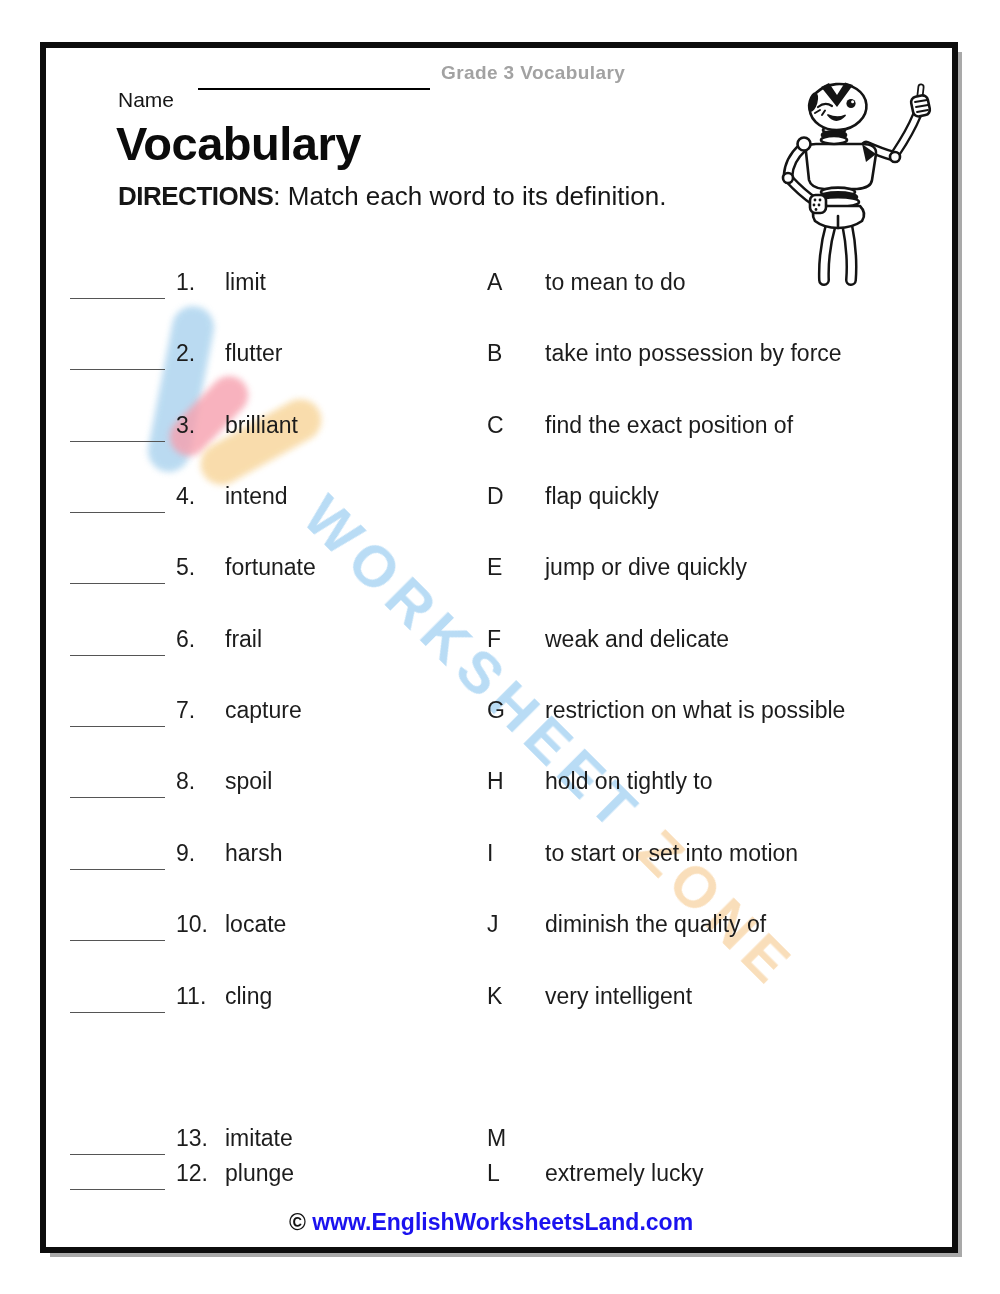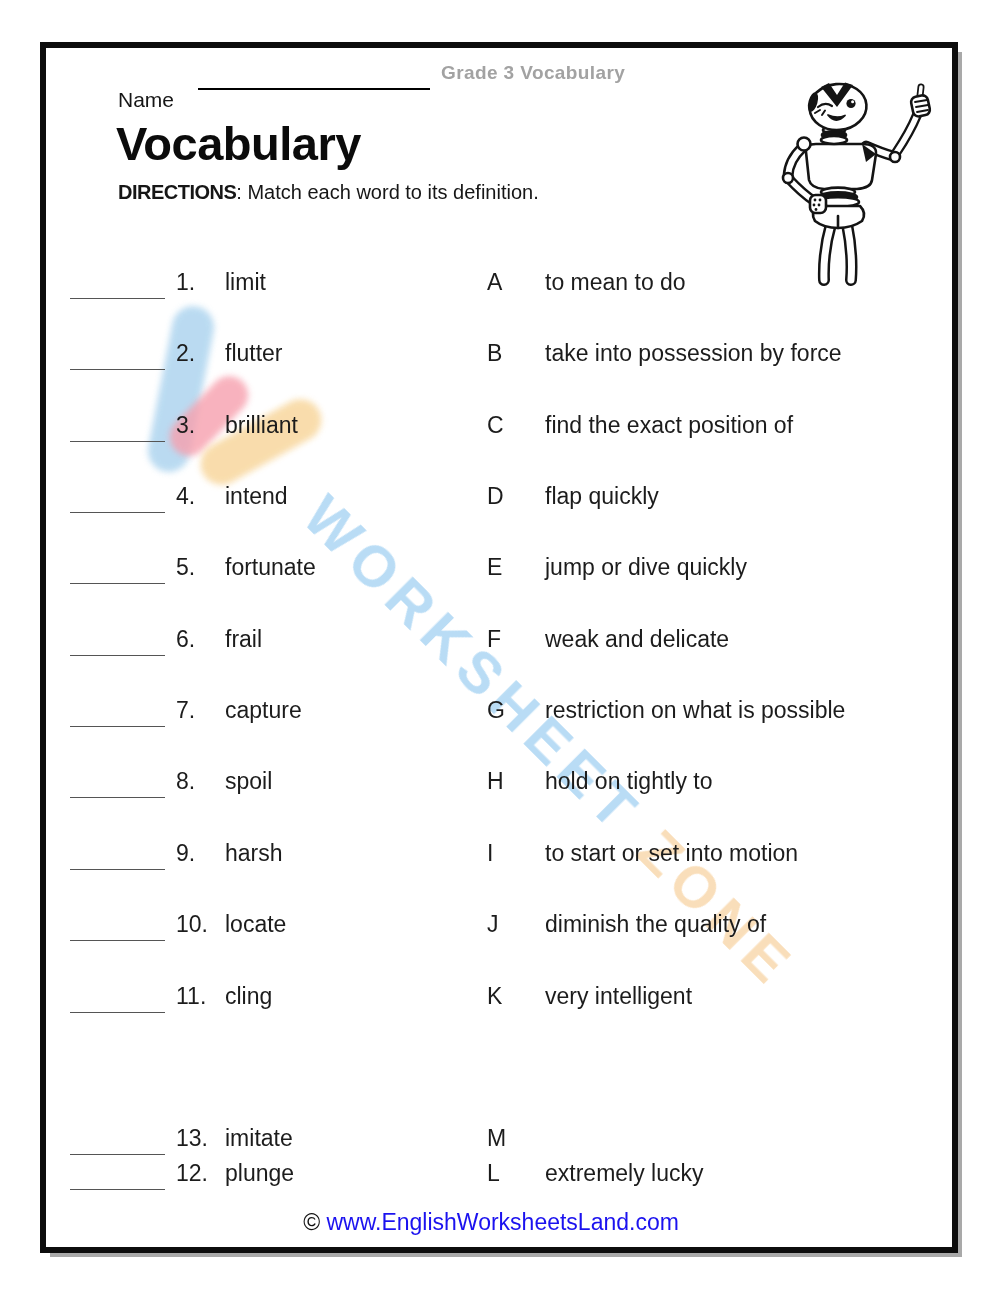--- a/index.html
+++ b/index.html
@@ -25,30 +25,30 @@
     opacity:.6;filter:blur(.6px);
   }
   .wm-blue{color:#8cc6ef;}
   .wm-orange{color:#f6c98d;}
   
   .content{position:absolute;inset:0;z-index:2;}
   .name-label{position:absolute;left:118px;top:60px;font-size:21px;margin-top:28px;}
   .name-line{position:absolute;left:198px;top:60px;width:232px;height:28px;border-bottom:2px solid #000;}
   .grade-label{position:absolute;left:441px;top:62px;font-size:19px;font-weight:bold;color:#a2a2a2;letter-spacing:.4px;text-align:right;}
   .page-title{position:absolute;left:116px;top:116px;font-size:47px;font-weight:800;letter-spacing:-.5px;color:#0b0b0b;}
-  .directions{position:absolute;left:118px;top:181px;font-size:20px;}
+  .directions{position:absolute;left:118px;top:181px;font-size:26px;}
   .directions b{font-weight:bold;letter-spacing:-.5px;}
   .rows{position:absolute;left:0;top:0;width:100%;}
   .row{position:absolute;left:0;width:100%;height:40px;font-size:23px;color:#1c1c1c;}
   .blank{position:absolute;left:70px;top:0;width:95px;height:29px;border-bottom:1.6px solid #555;}
   .num{position:absolute;left:176px;top:0;}
   .word{position:absolute;left:225px;top:0;}
   .letter{position:absolute;left:487px;top:0;}
   .def{position:absolute;left:545px;top:0;}
-  .footer{position:absolute;left:40px;top:1209px;width:902px;text-align:center;font-size:23px;font-weight:normal;}
+  .footer{position:absolute;left:40px;top:1209px;width:902px;text-align:center;font-size:23px;font-weight:bold;}
   .footer .copy{color:#111;}
   .footer .link{color:#1b12ef;}
   .robot{position:absolute;left:776px;top:80px;width:166px;height:212px;}
 </style>
 </head>
 <body>
 
 <div class="wm-layer">
   <div class="pill pill-blue"></div>
   <div class="pill pill-pink"></div>

